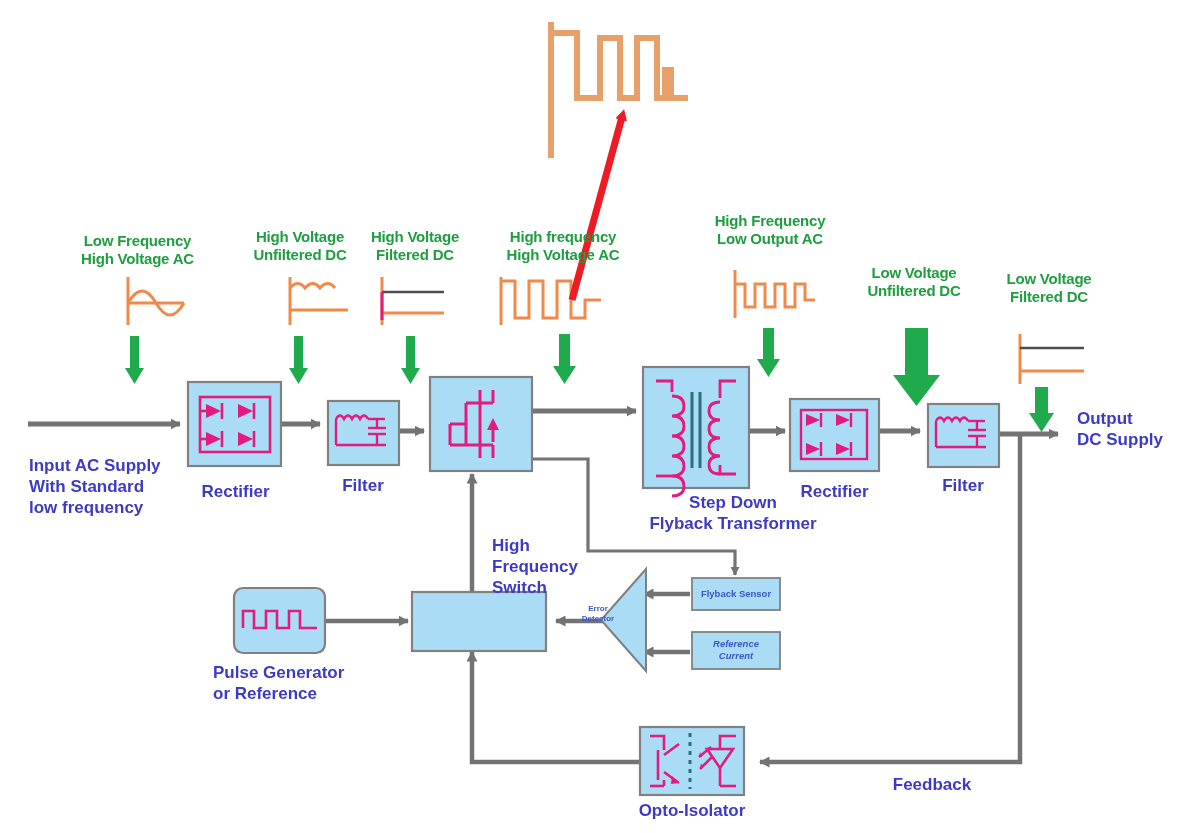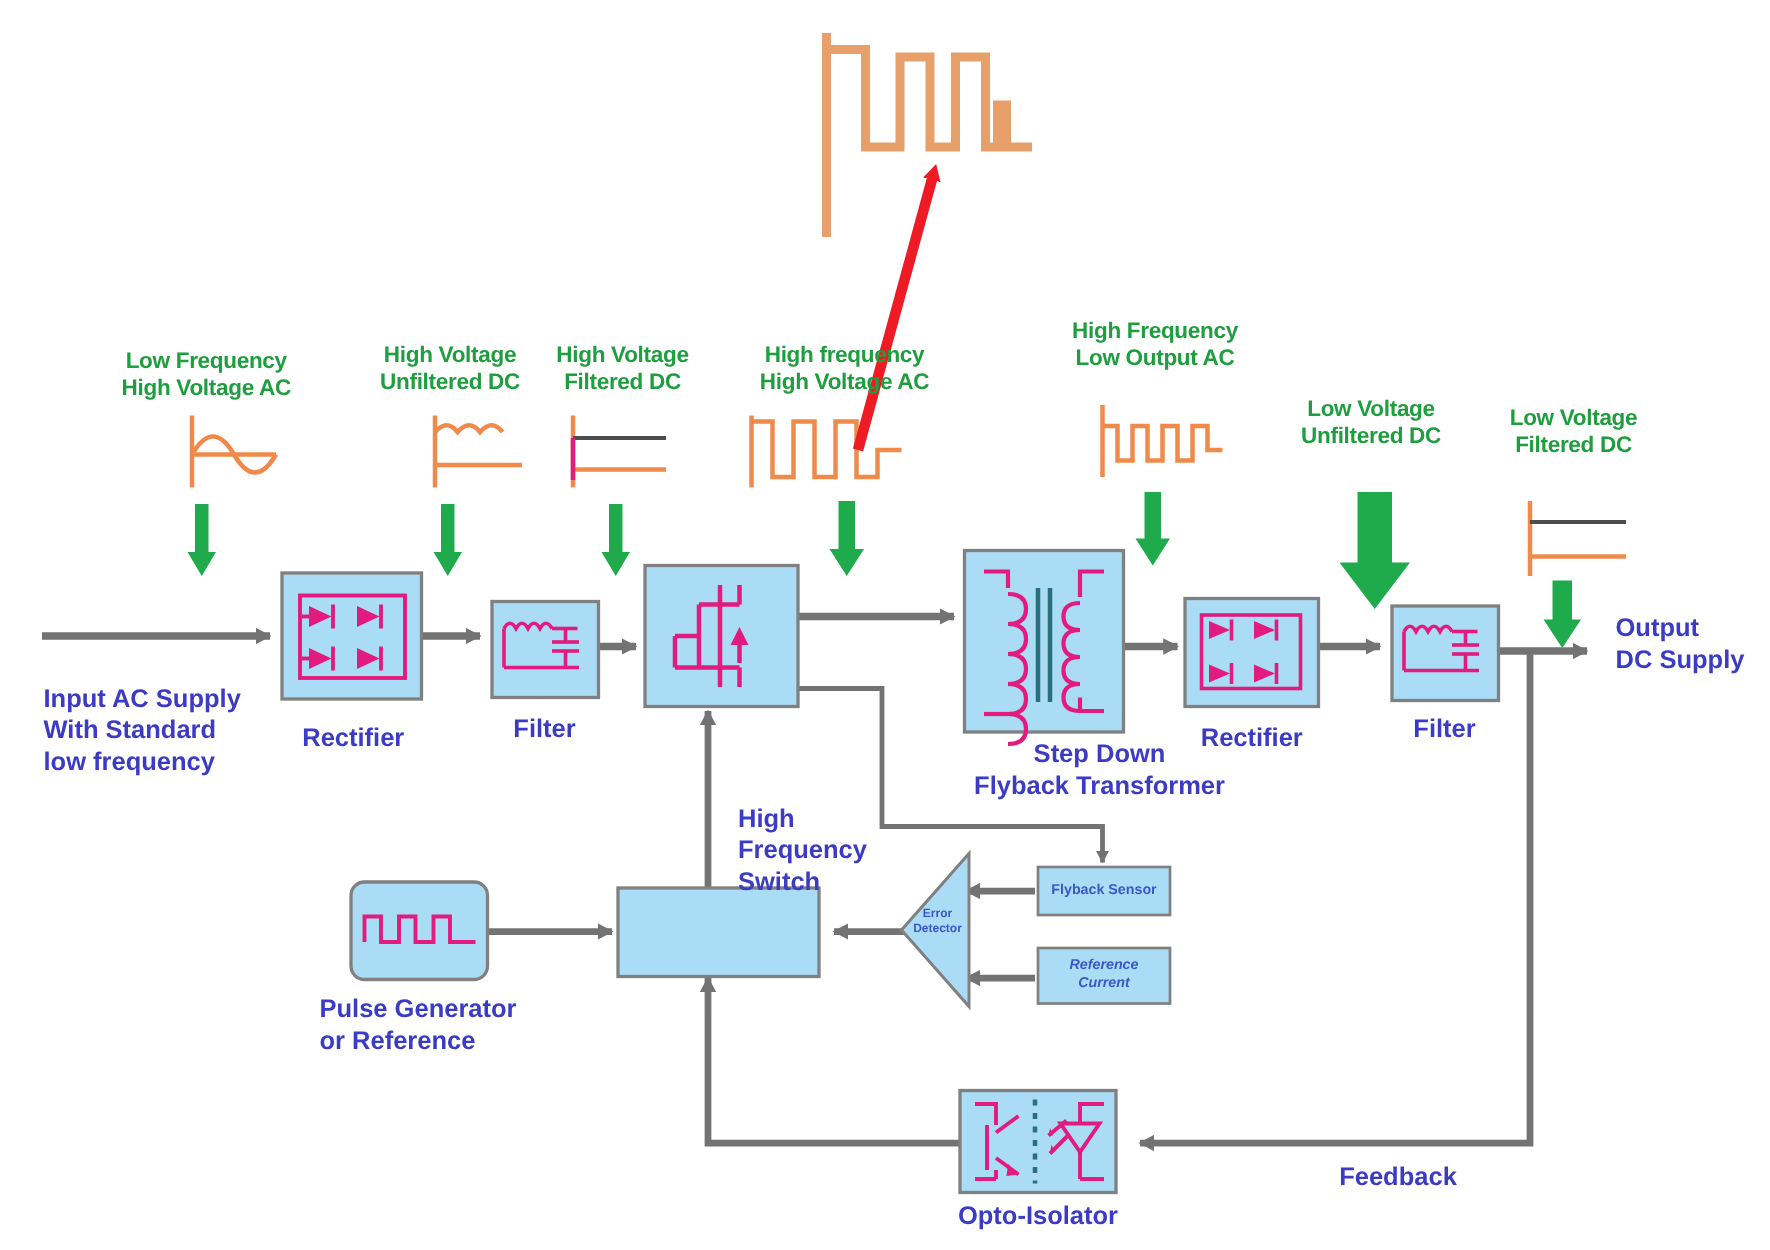--- a/index.html
+++ b/index.html
@@ -338,21 +338,21 @@
 <div class="lbl blue-label" style="left:213px;top:662px;width:180px;">
   <div>Pulse Generator</div>
   <div>or Reference</div>
 </div>
 
 <div class="lbl blue-label ctr" style="left:620px;top:800px;width:144px;">Opto-Isolator</div>
 
 <div class="lbl blue-label ctr" style="left:882px;top:774px;width:100px;">Feedback</div>
 
 
-<div class="lbl blue-tiny" style="left:603px;top:604px;width:44px;">
+<div class="lbl blue-tiny" style="left:576px;top:604px;width:44px;">
   <div>Error</div>
   <div>Detector</div>
 </div>
 
 <div class="lbl blue-small" style="left:692px;top:588px;width:88px;">Flyback Sensor</div>
 
 <div class="lbl blue-small" style="left:692px;top:638px;width:88px;font-style:italic;">
   <div>Reference</div>
   <div>Current</div>
 </div>

